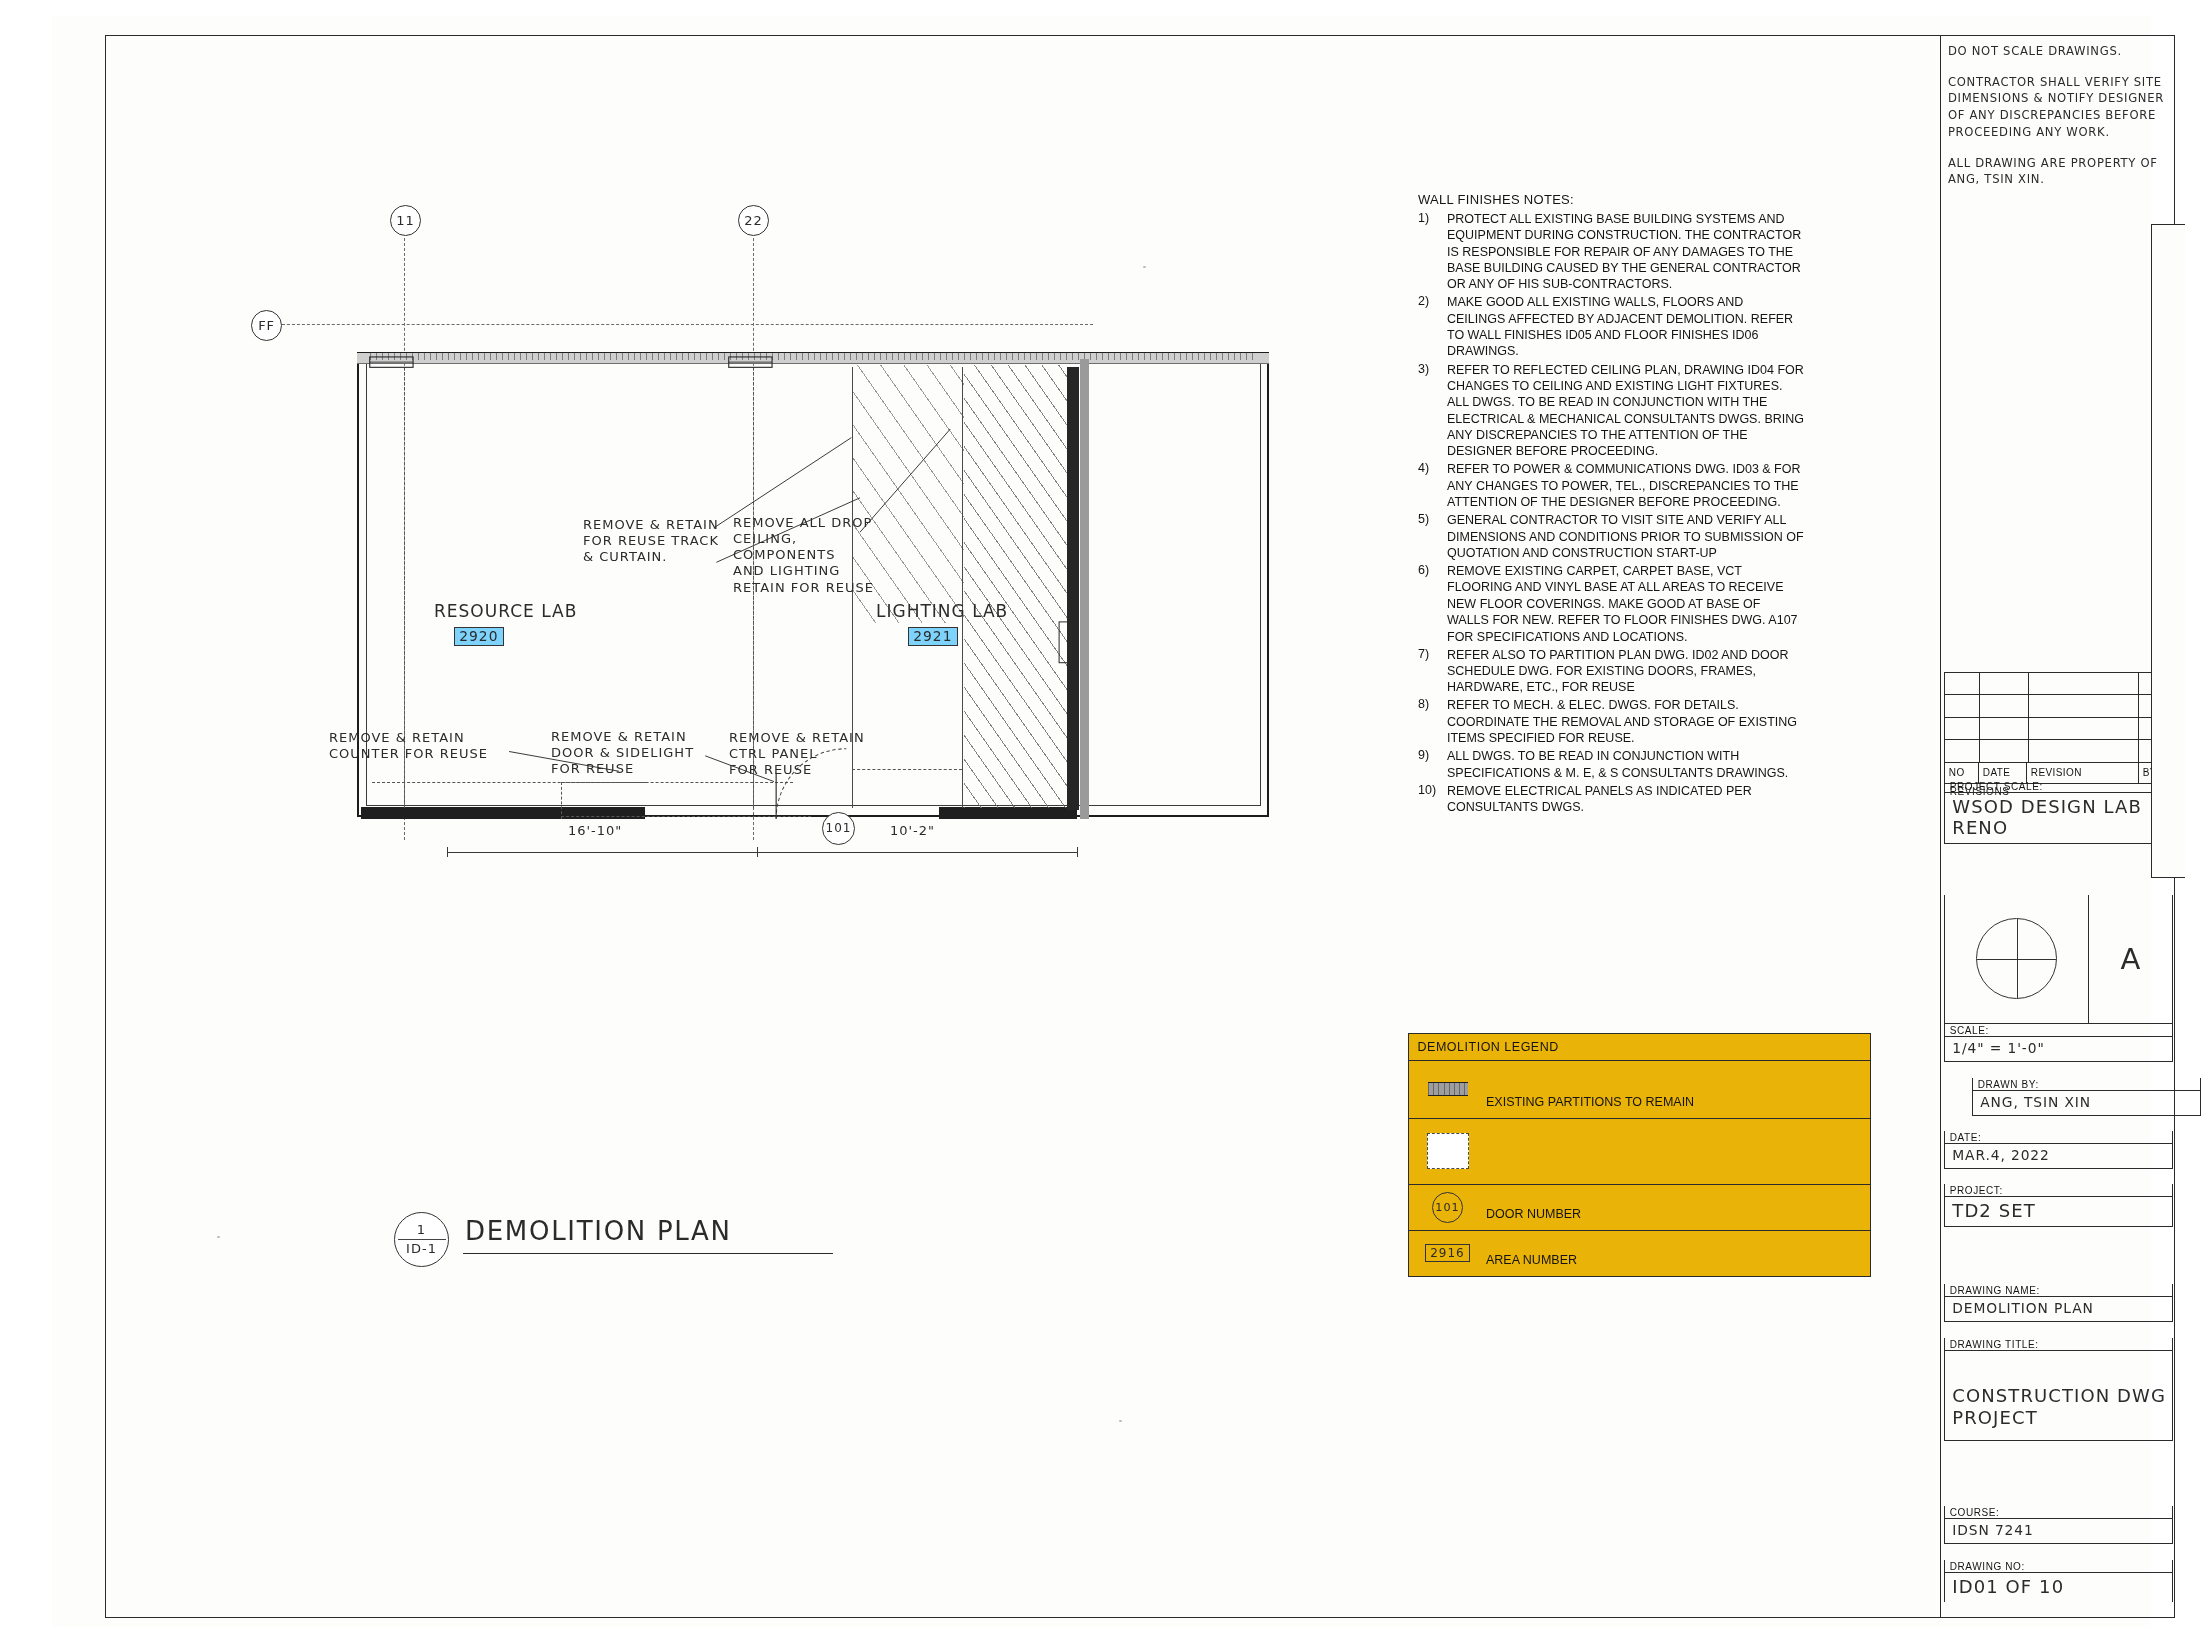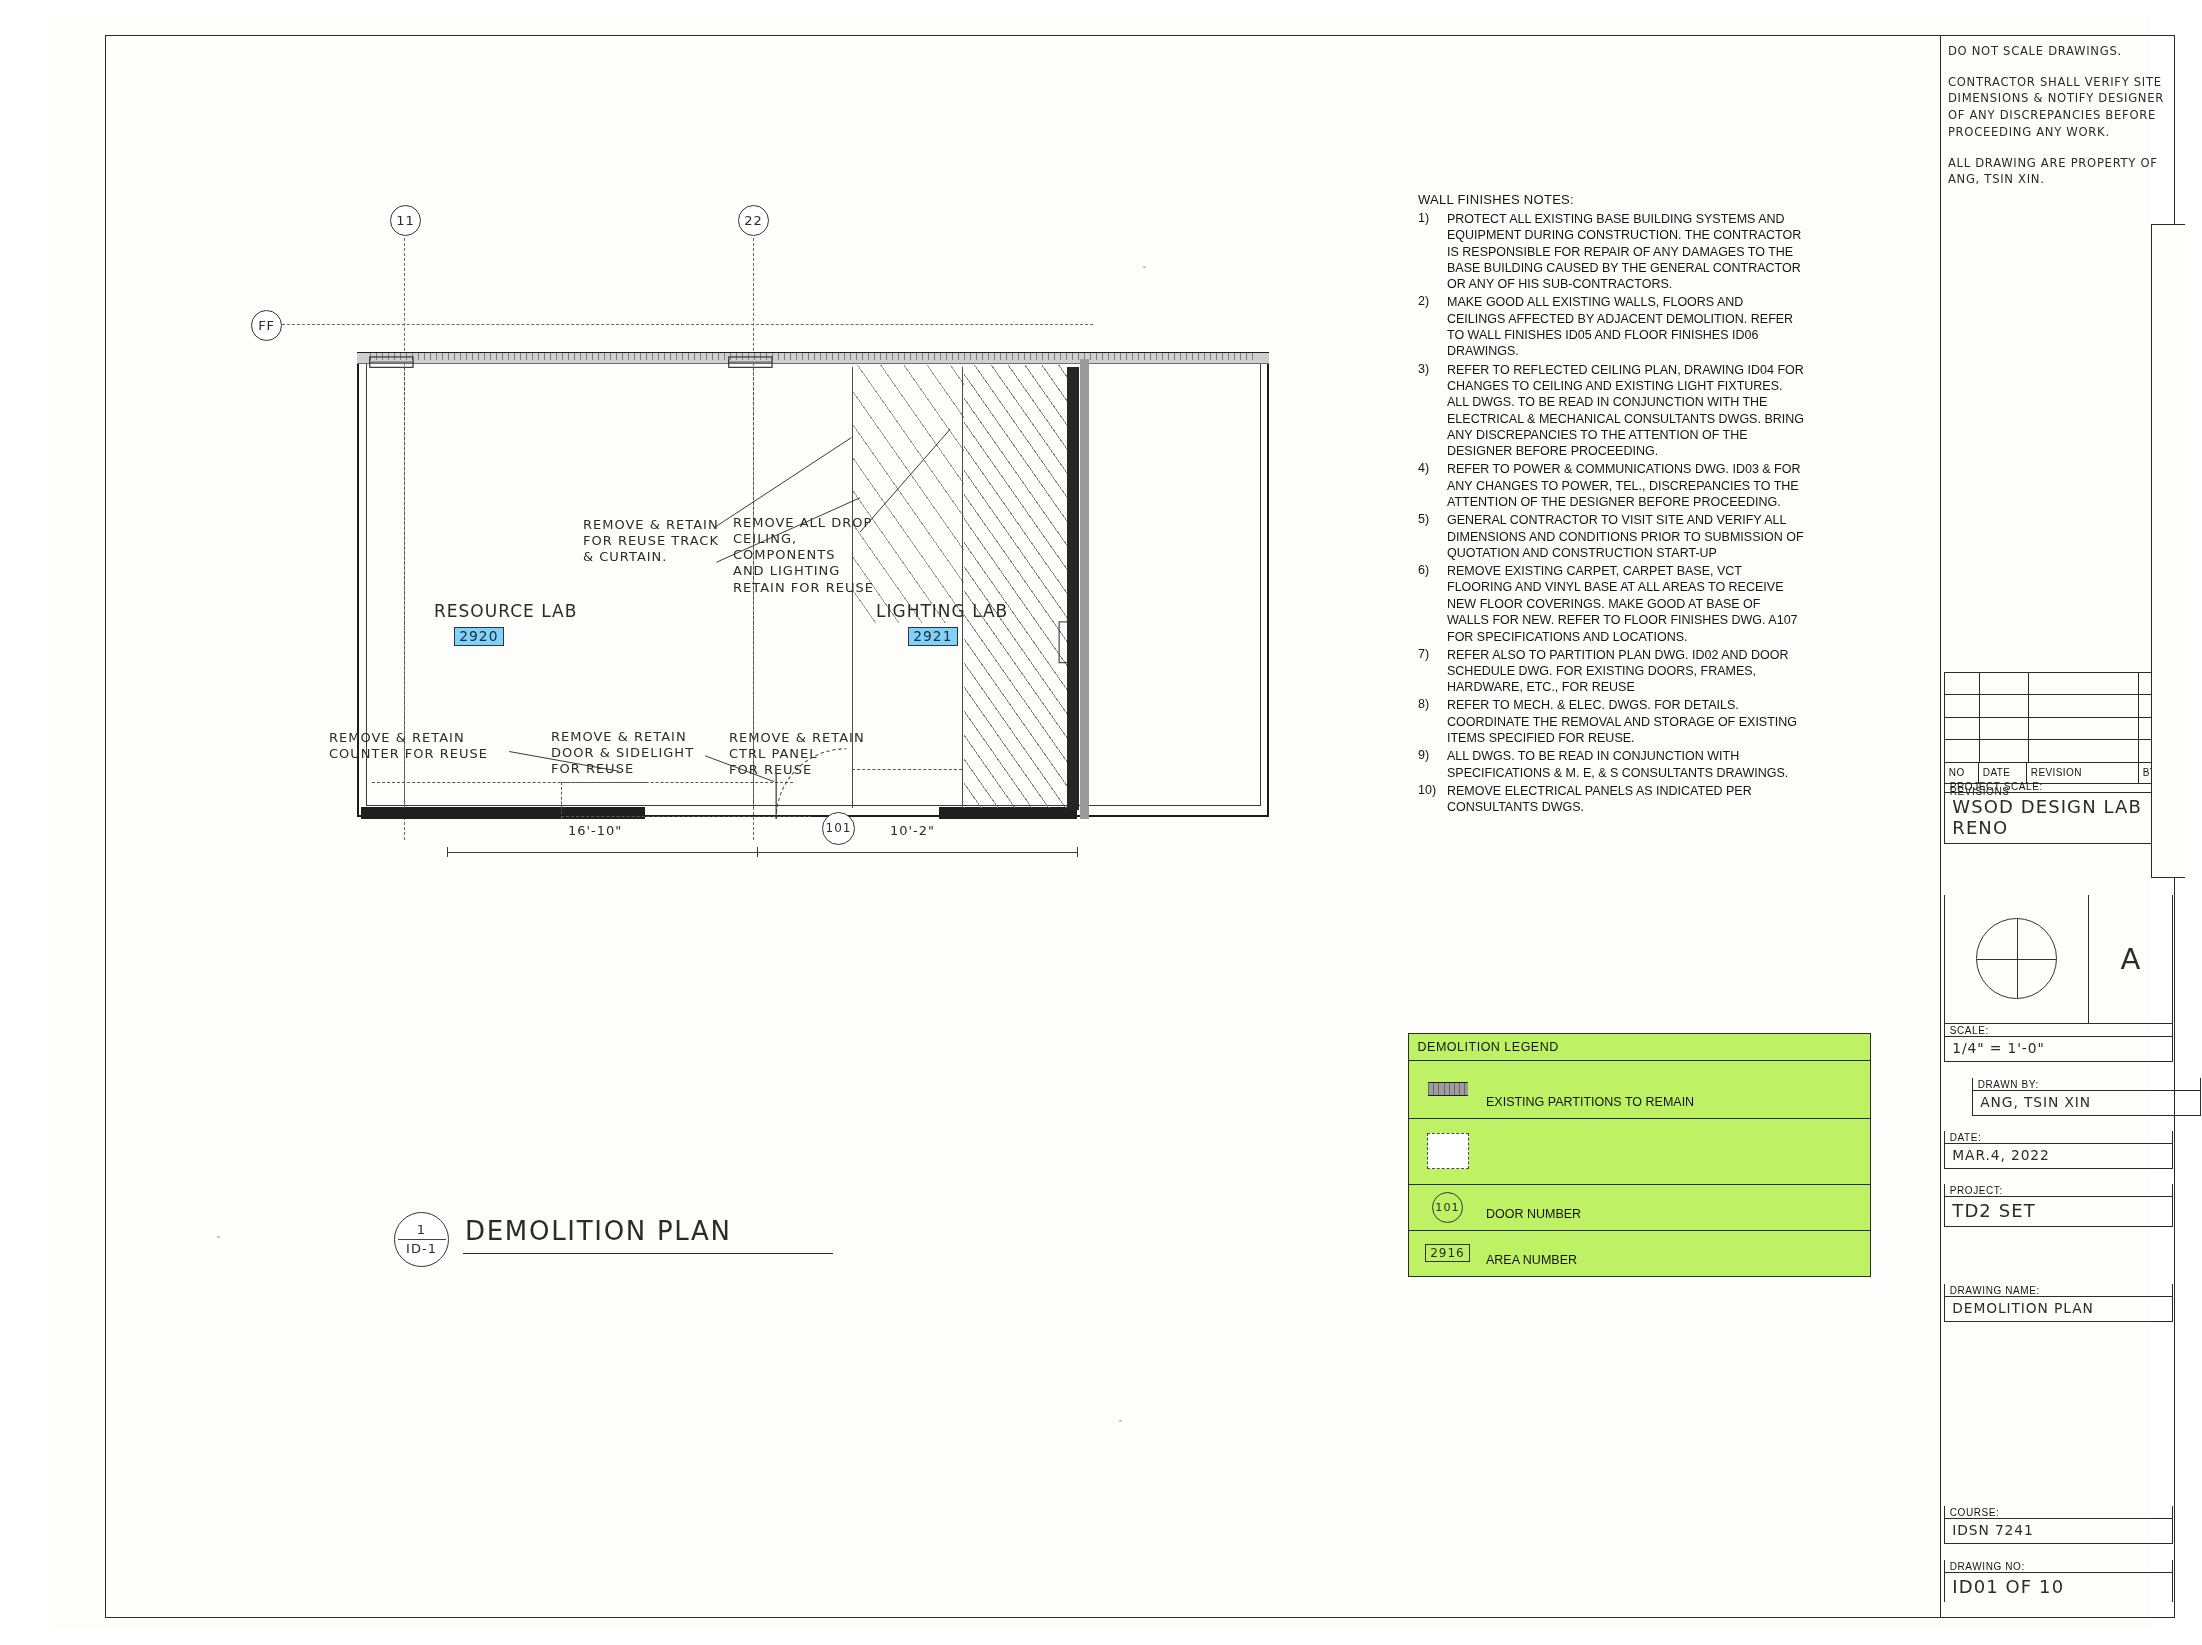--- a/index.html
+++ b/index.html
@@ -292,21 +292,21 @@
     flex: 1;
   }
 
   
   #legend {
     position: absolute;
     left: 1356px;
     top: 1017px;
     width: 461px;
     border: 1.3px solid #2b2b2b;
-    background: #bef264;
+    background: #eab308;
   }
   #legend-head {
     font-size: 12.5px;
     padding: 6px 8.6px;
     border-bottom: 1.3px solid #2b2b2b;
     letter-spacing: 0.5px;
   }
   .legend-row {
     display: flex;
     align-items: flex-end;
@@ -755,20 +755,25 @@
     <div class="tb-field" style="top:1149px;">
       <div class="tb-label print">PROJECT:</div>
       <div class="tb-value hand">TD2 SET</div>
     </div>
 
     <div class="tb-field" style="top:1249px;">
       <div class="tb-label print">DRAWING NAME:</div>
       <div class="tb-value hand small">DEMOLITION  PLAN</div>
     </div>
 
+    <div class="tb-field" style="top:1303px;">
+      <div class="tb-label print">DRAWING TITLE:</div>
+      <div class="tb-value hand" style="padding-top:34px; padding-bottom:12px;">CONSTRUCTION DWG
+PROJECT</div>
+    </div>
 
     <div class="tb-field" style="top:1471px;">
       <div class="tb-label print">COURSE:</div>
       <div class="tb-value hand small">IDSN 7241</div>
     </div>
 
     <div class="tb-field" style="top:1525px; border-bottom:none;">
       <div class="tb-label print">DRAWING NO:</div>
       <div class="tb-value hand">ID01 OF 10</div>
     </div>

